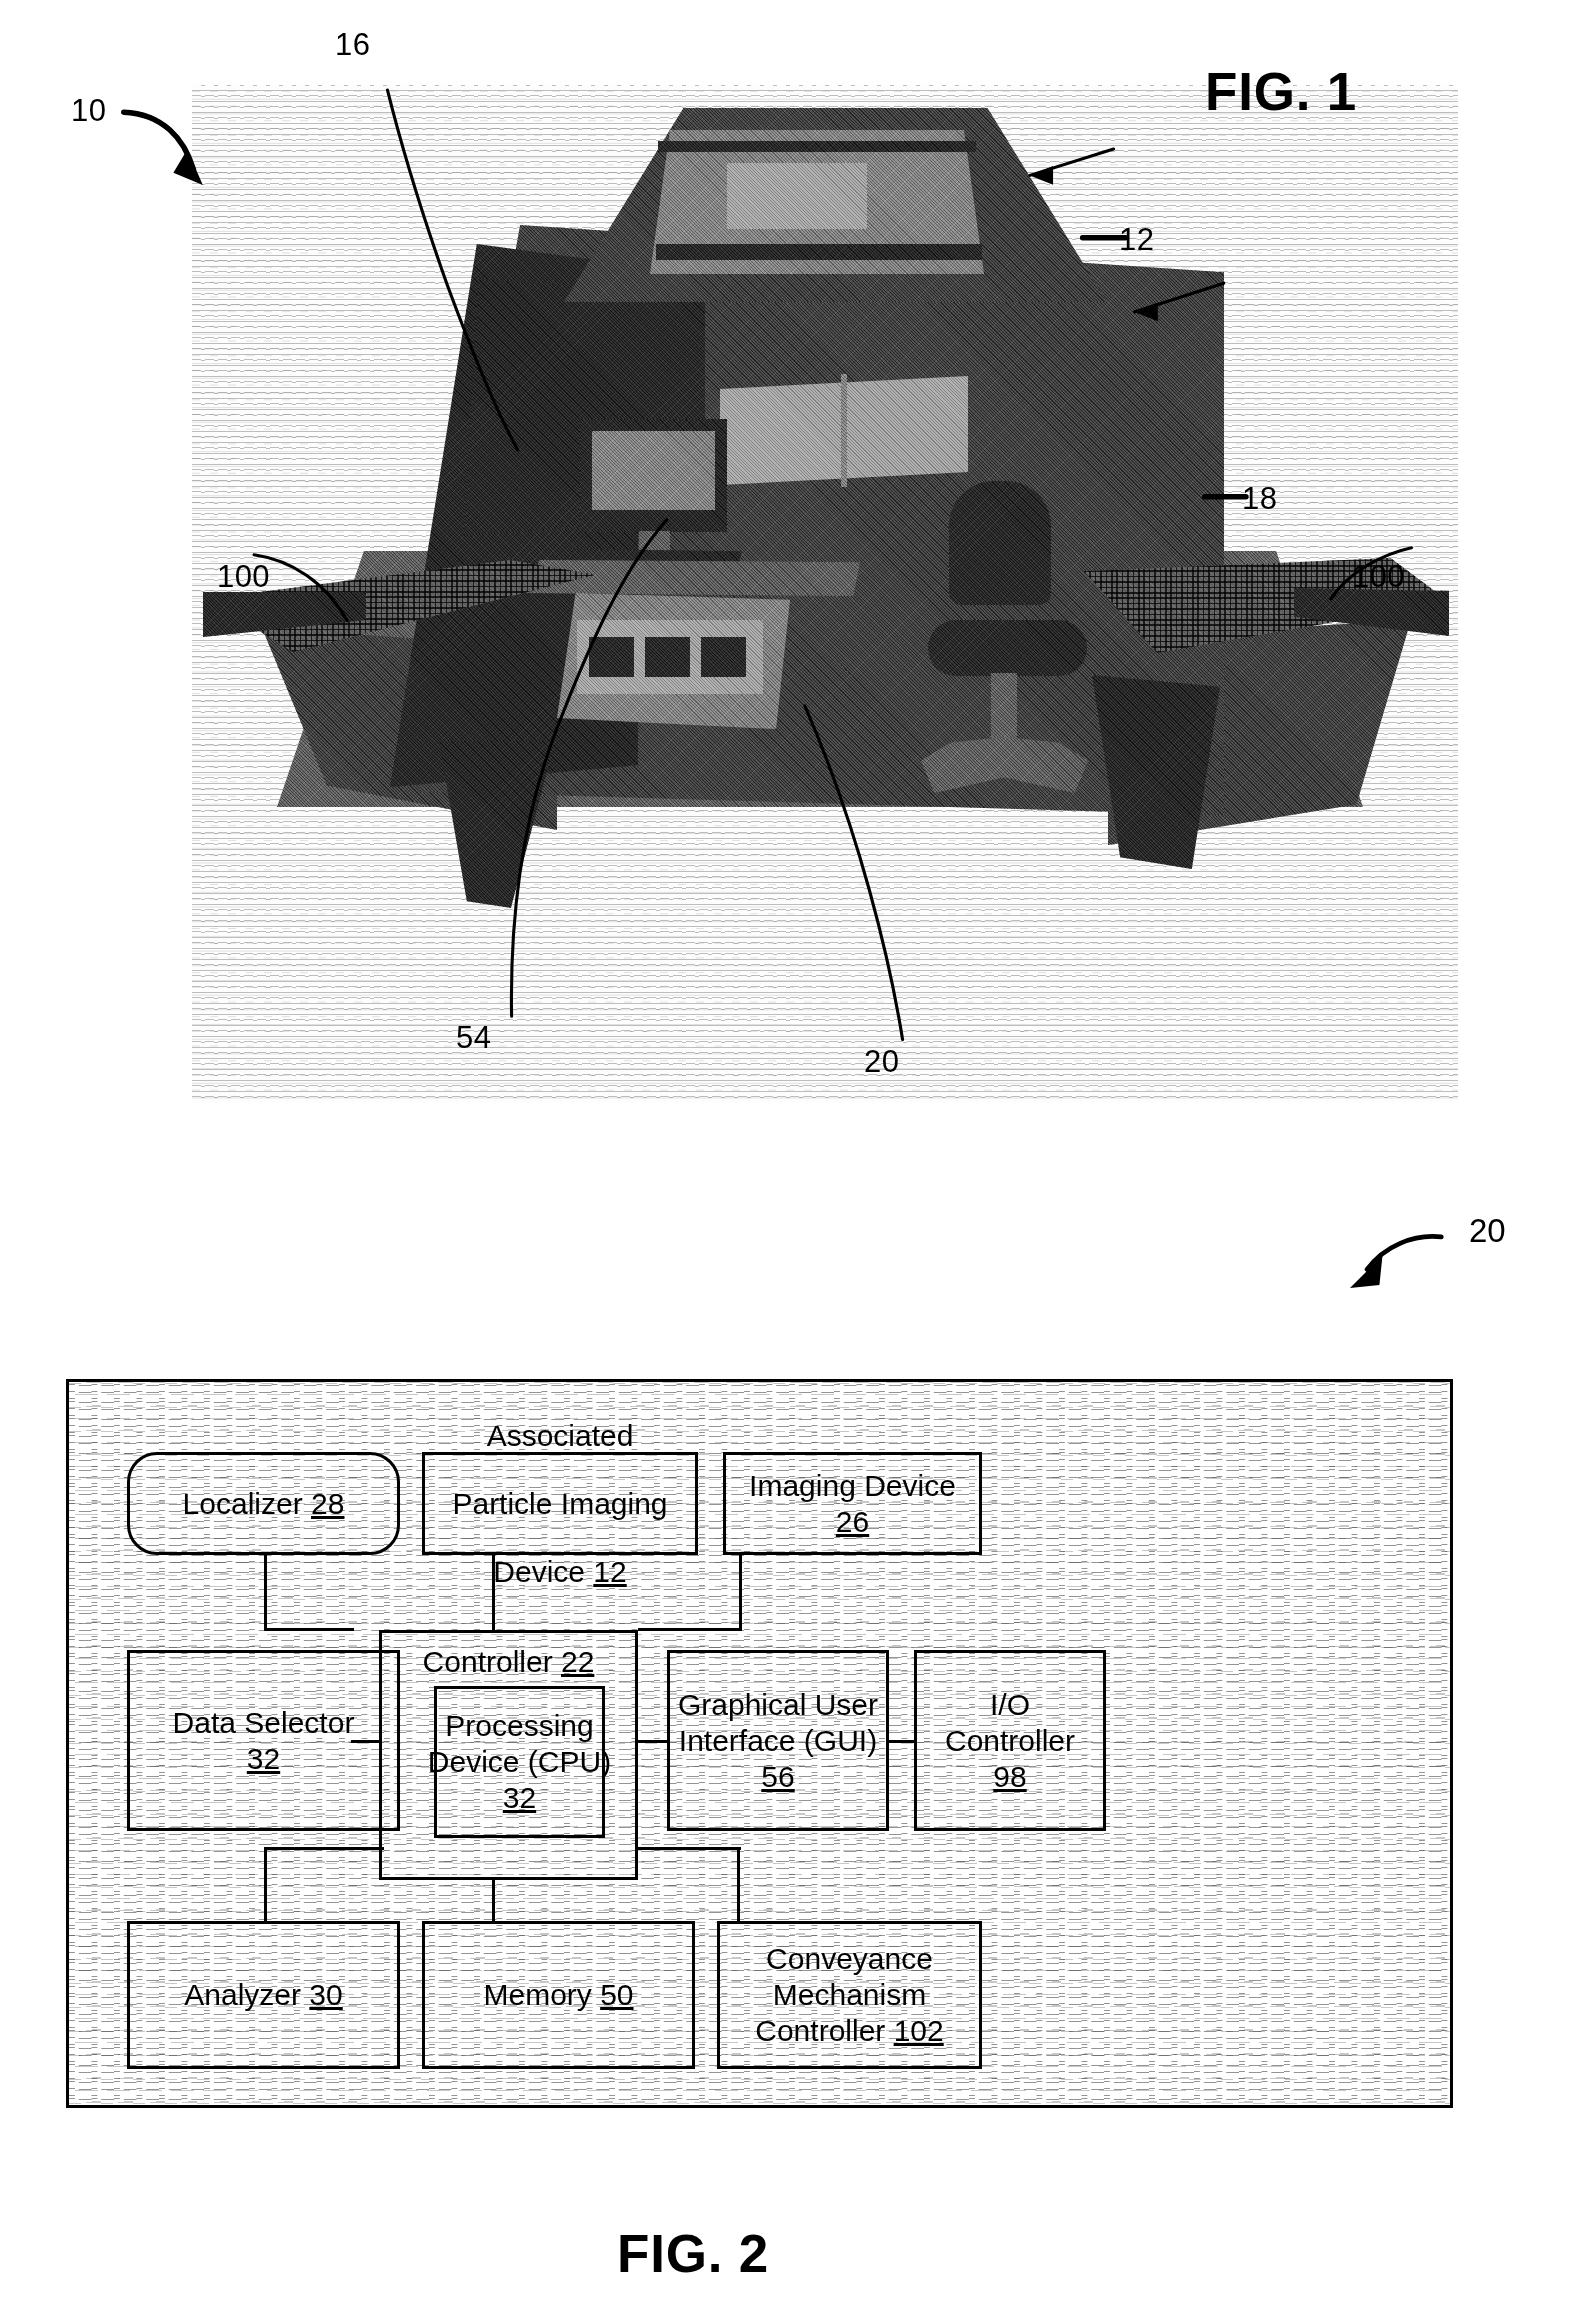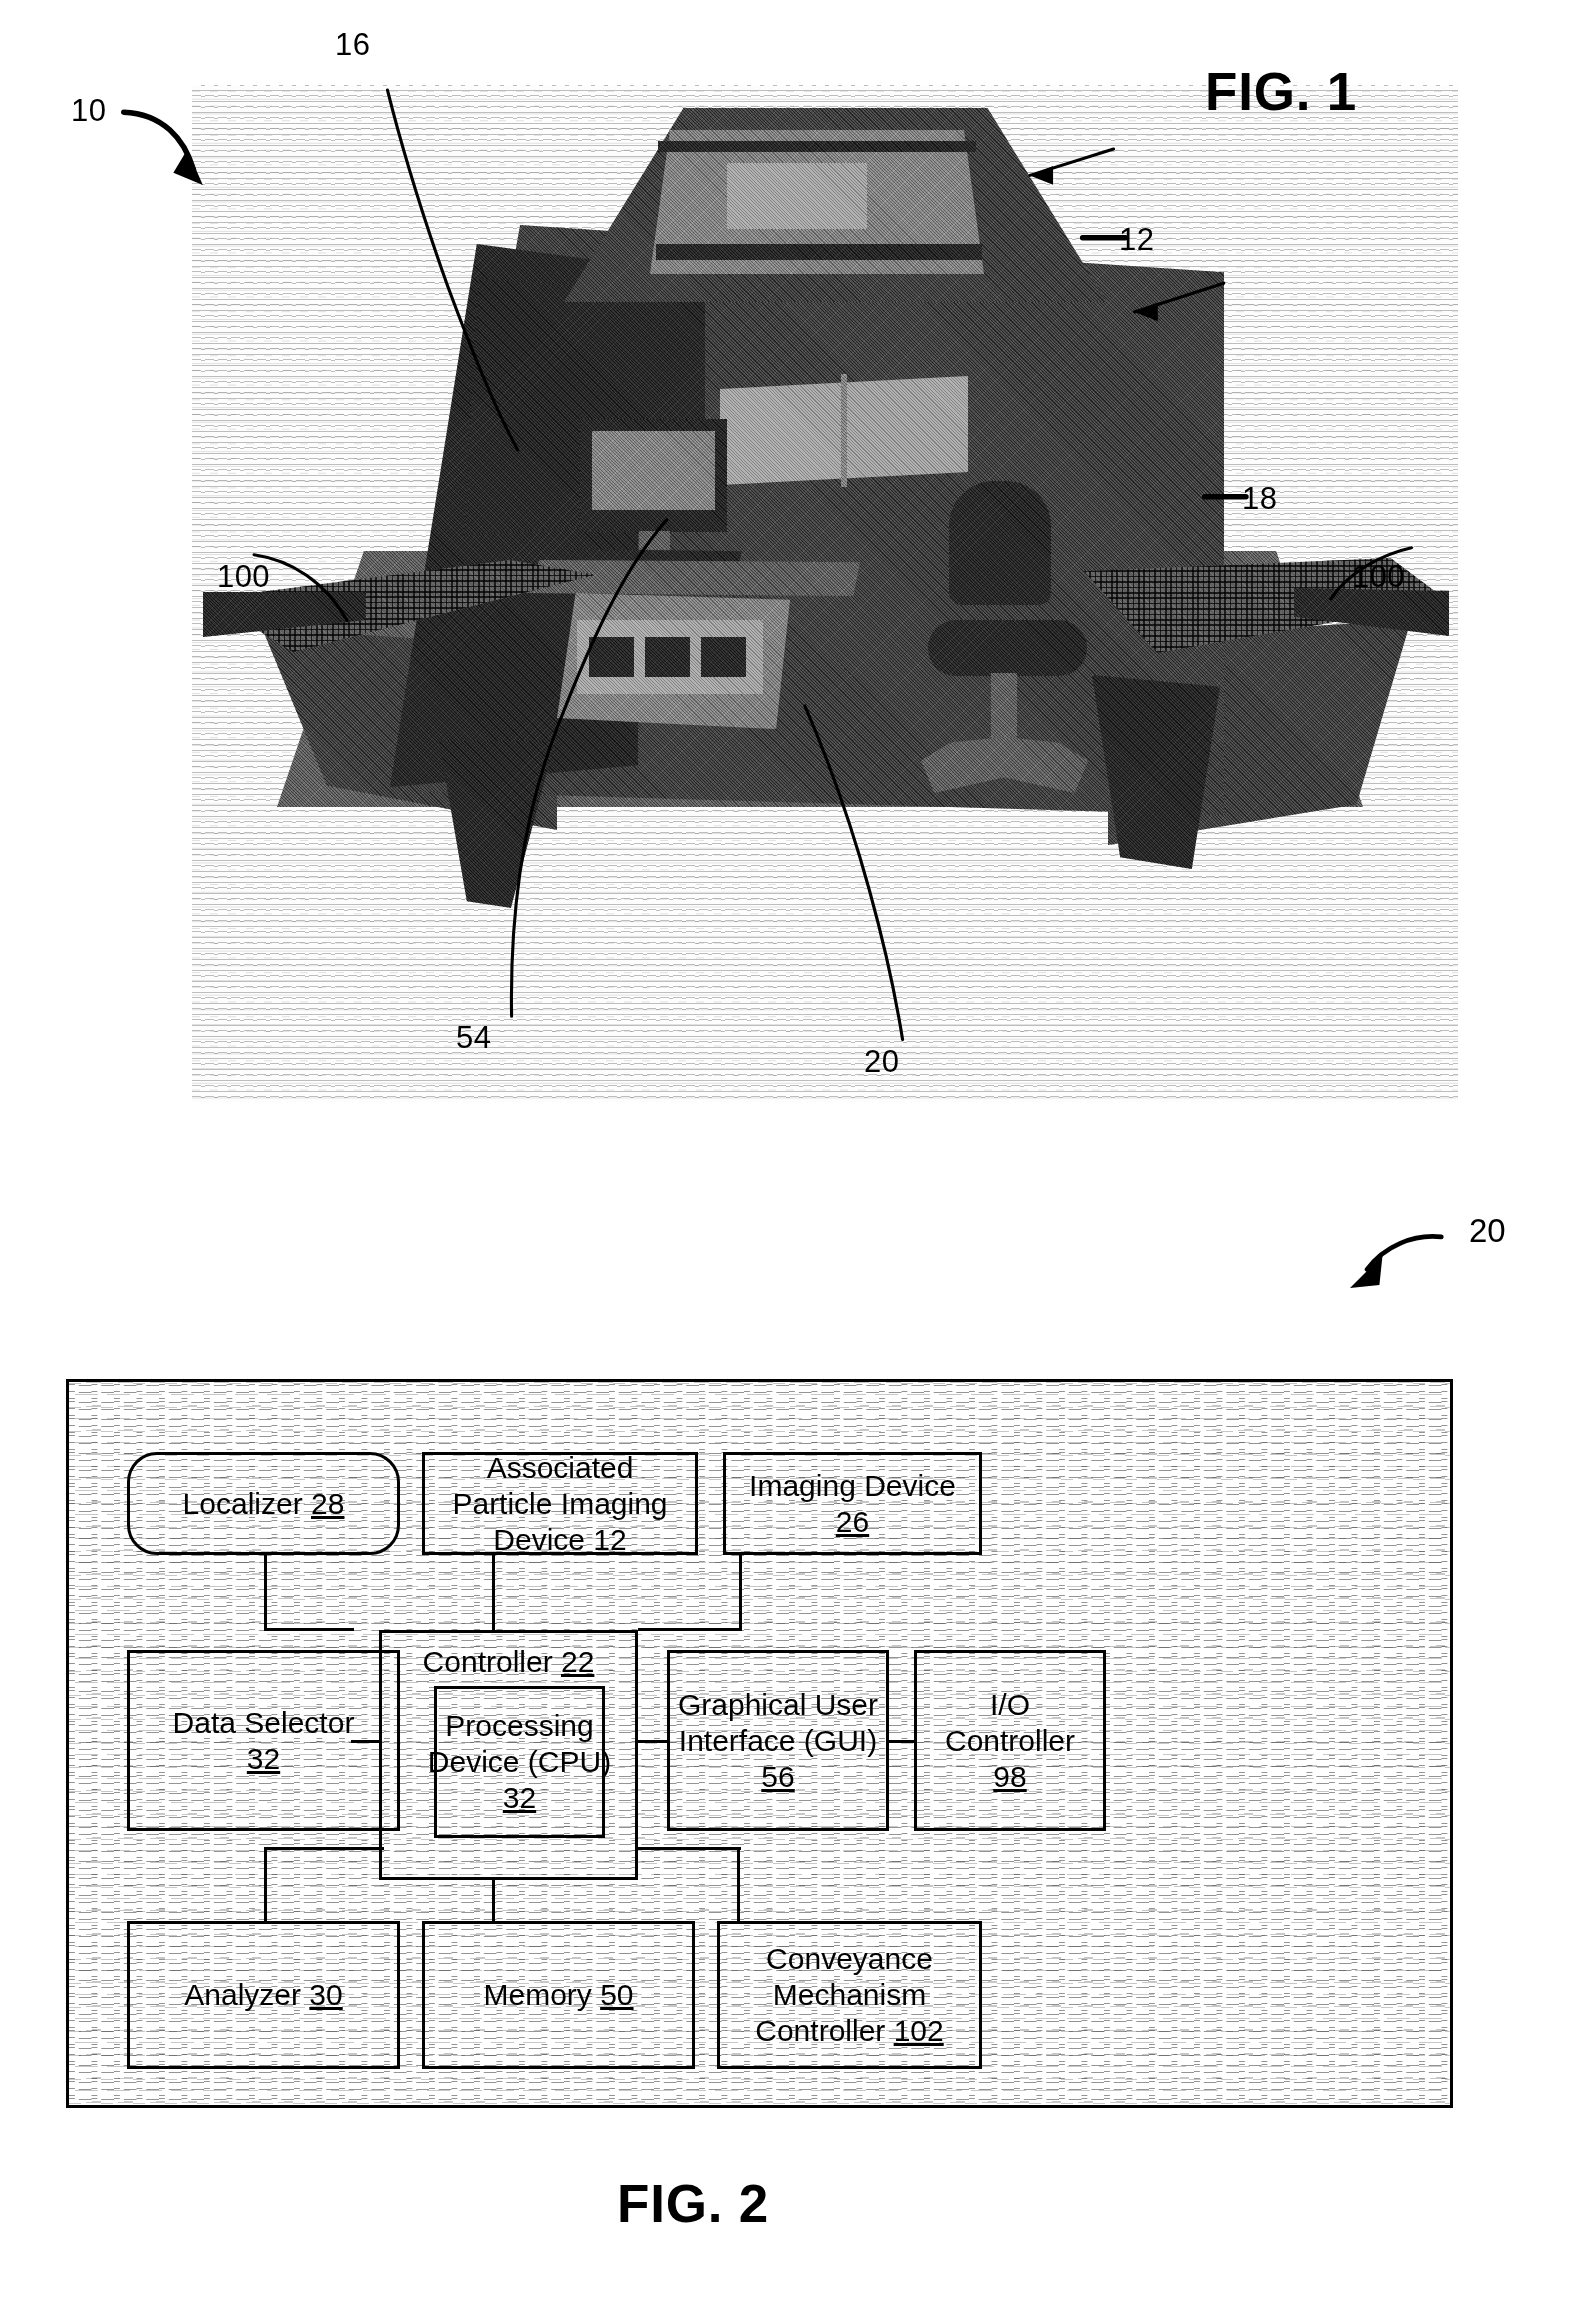--- a/index.html
+++ b/index.html
@@ -310,21 +310,21 @@
 
     <div class="conn conn-v" style="left:423px; top:496px; height:45px;"></div>
 
     <div class="conn conn-h" style="left:566px; top:465px; width:106px;"></div>
     <div class="conn conn-v" style="left:668px; top:465px; height:76px;"></div>
 
     <div class="bbox" style="left:58px; top:70px; width:273px; height:103px;border-radius:30px;">
       <span class="ln">Localizer <span class="u">28</span></span>
     </div>
 
-    <div class="bbox" style="left:353px; top:70px; width:276px; height:103px;">
+    <div class="bbox" style="left:353px; top:70px; width:276px; height:103px;gap:32px;">
       <span class="ln">Associated</span>
       <span class="ln">Particle Imaging</span>
       <span class="ln">Device <span class="u">12</span></span>
     </div>
 
     <div class="bbox" style="left:654px; top:70px; width:259px; height:103px;">
       <span class="ln">Imaging Device</span>
       <span class="ln"><span class="u">26</span></span>
     </div>
 
@@ -363,15 +363,15 @@
     </div>
 
     <div class="bbox" style="left:648px; top:539px; width:265px; height:148px;">
       <span class="ln">Conveyance</span>
       <span class="ln">Mechanism</span>
       <span class="ln">Controller <span class="u">102</span></span>
     </div>
 
   </div>
 
-  <h1 class="figtitle" style="left:617px; top:1009px; margin:0;">FIG. 2</h1>
+  <h1 class="figtitle" style="left:617px; top:1059px; margin:0;">FIG. 2</h1>
 </div>
 
 
 </body></html>

